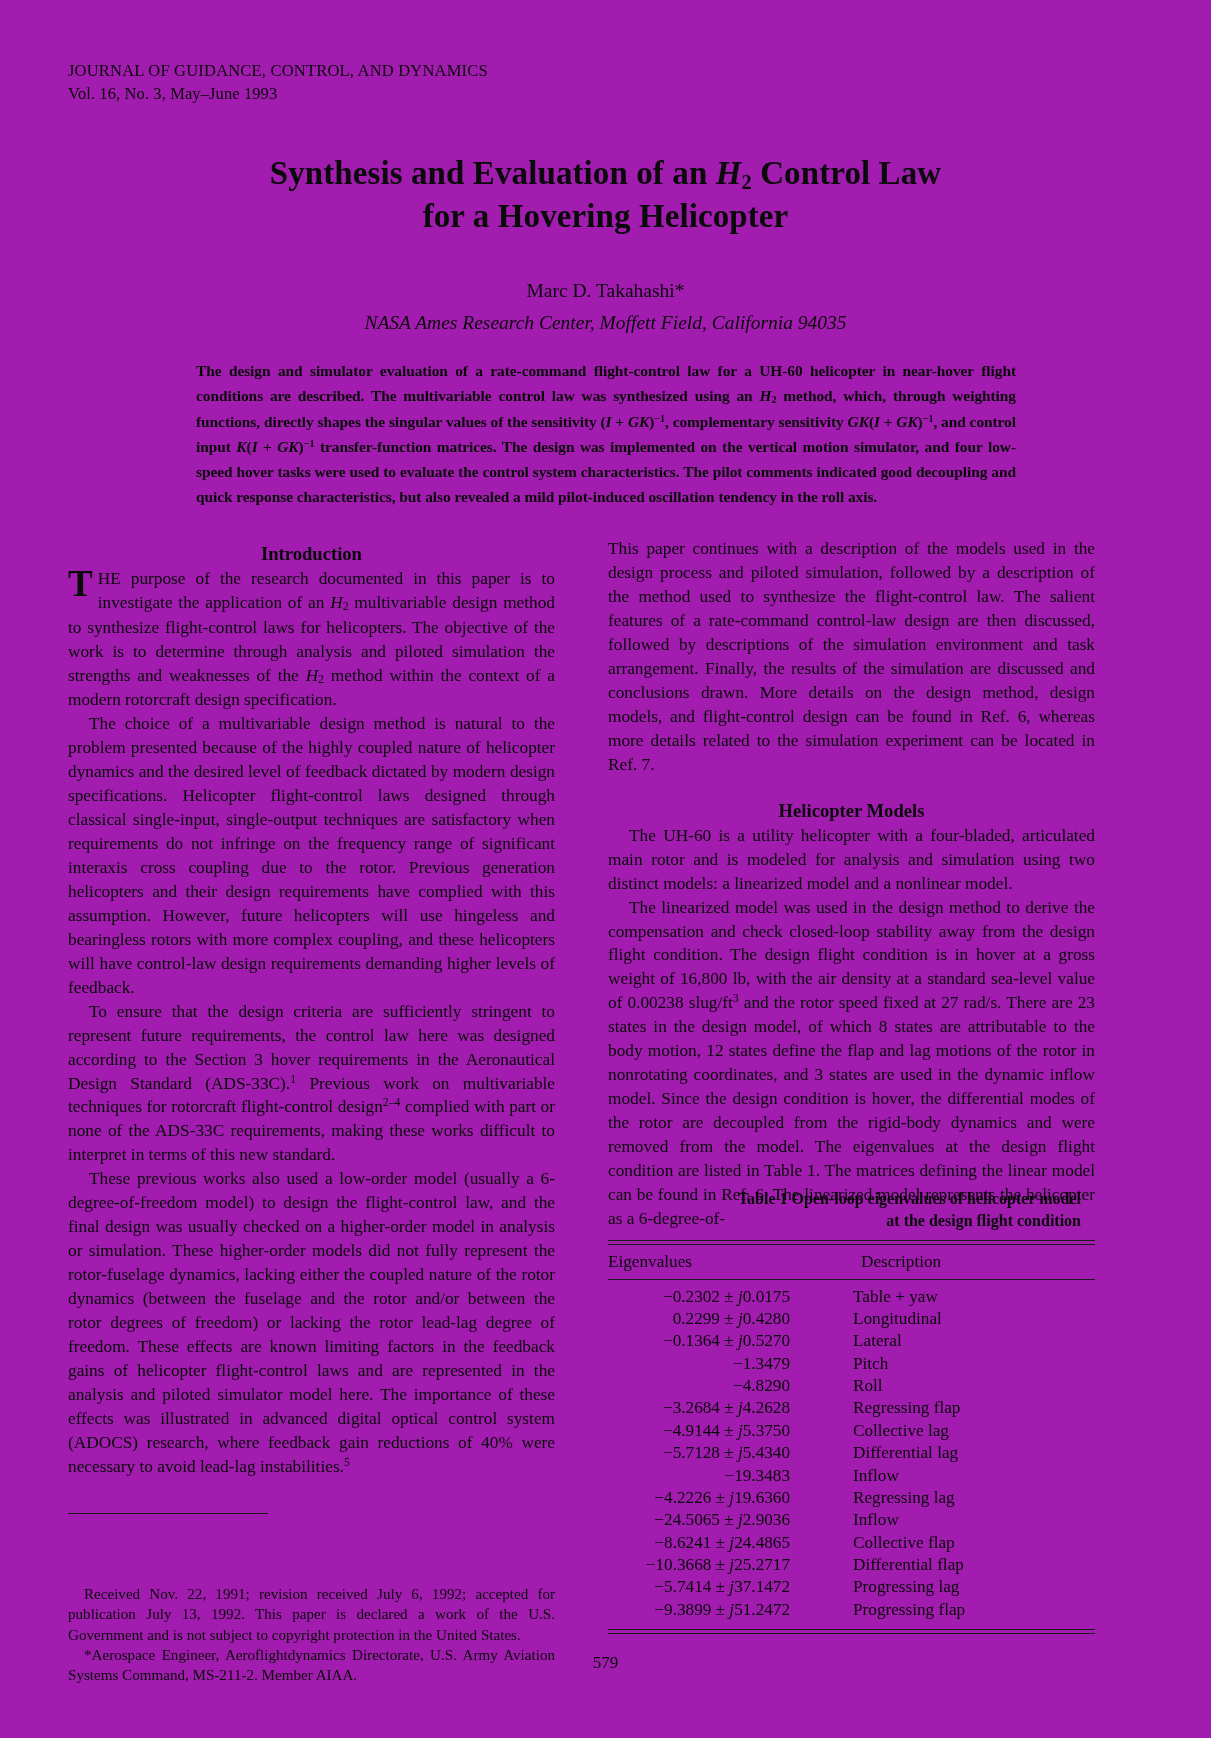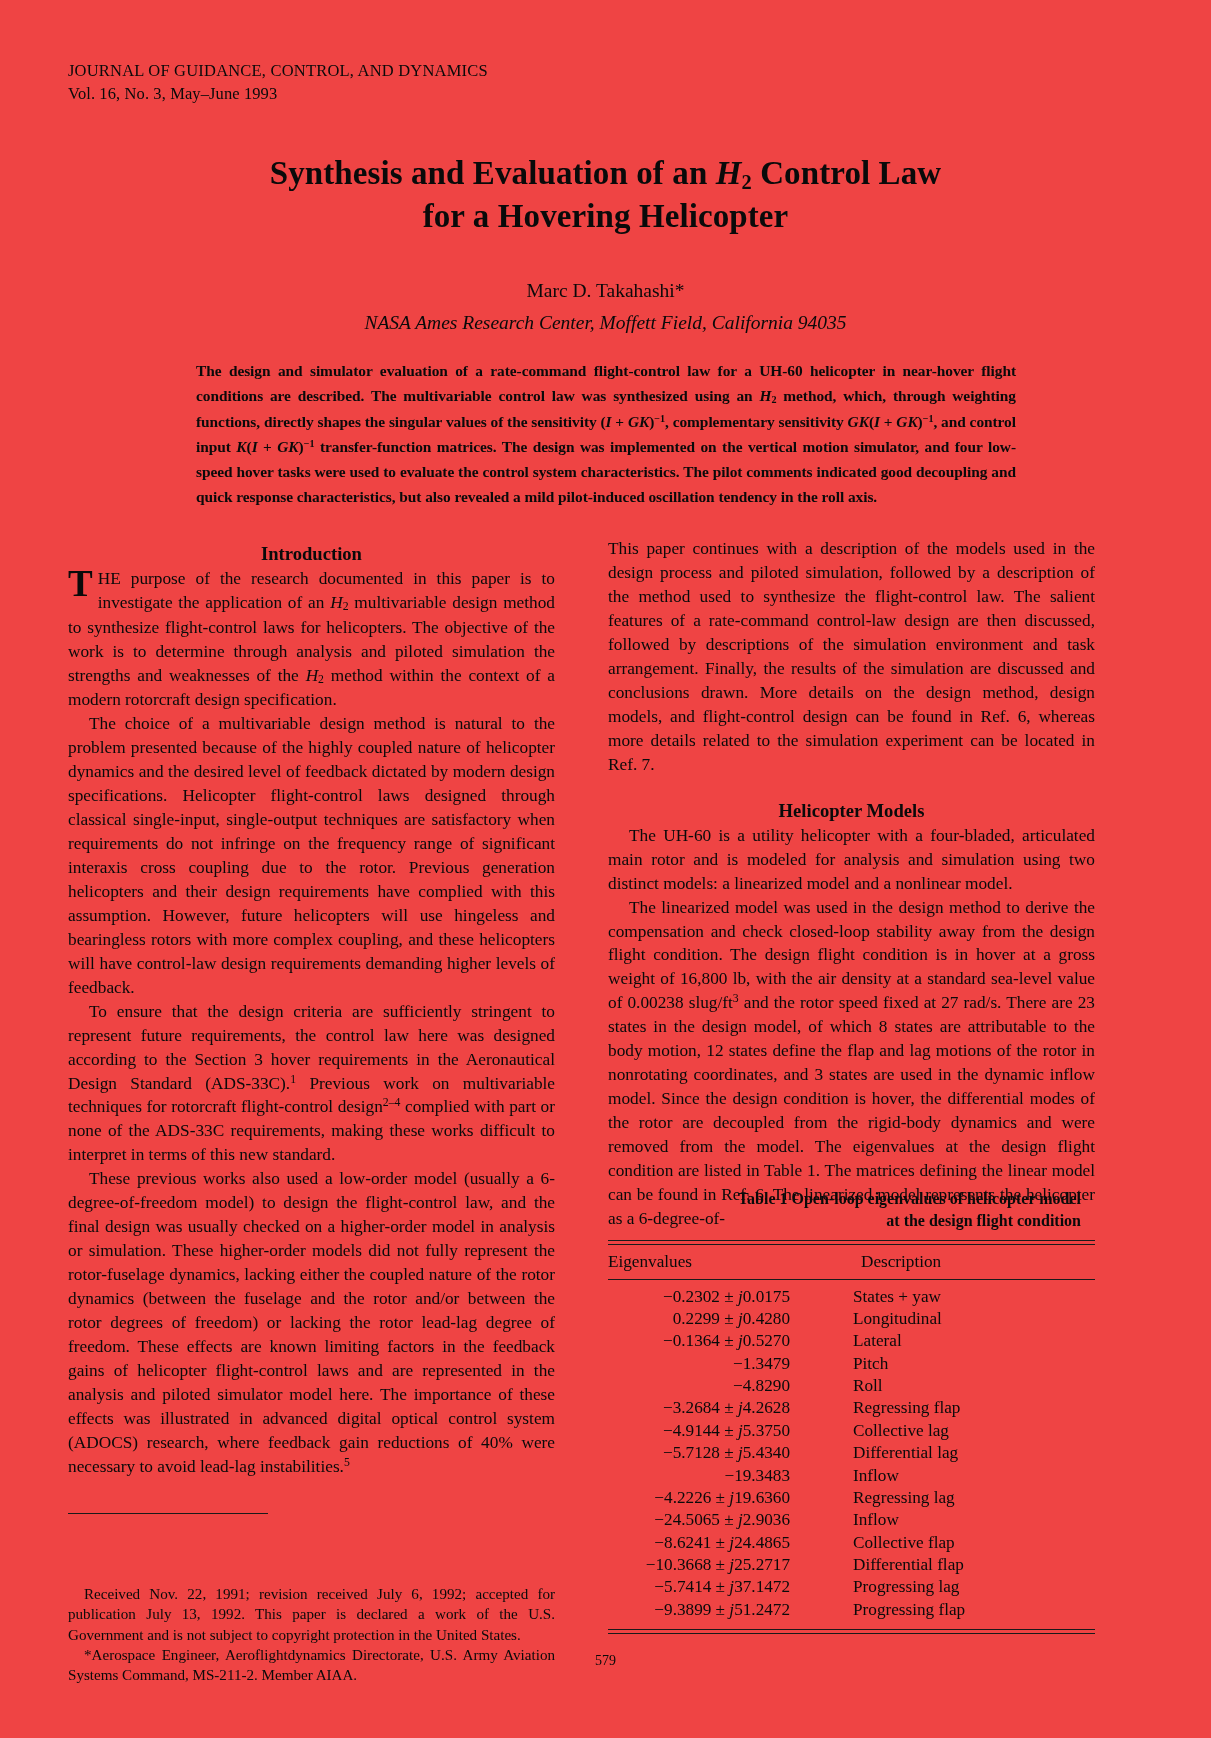--- a/index.html
+++ b/index.html
@@ -14,21 +14,21 @@
     font-family: "Liberation Serif", "DejaVu Serif", serif;
     color: #0a0a0a;
     position: relative;
     overflow: hidden;
   }
   .page {
     position: absolute;
     left: 0; top: 0;
     width: 1211px;
     height: 1738px;
-    background: #ef4444;
+    background: #a21caf;
   }
   
   .running-head {
     position: absolute;
     left: 68px;
     top: 60px;
     width: 700px;
     line-height: 1.36;
   }
   .journal-name {
@@ -211,21 +211,21 @@
   .tbl-row .c-desc { flex: 1; }
   .tbl-body { padding: 6px 0 2px 0; }
   .ji { font-style: italic; }
   
   .page-number {
     position: absolute;
     left: 0;
     top: 1653px;
     width: 1211px;
     text-align: center;
-    font-size: 14px;
+    font-size: 17px;
   }
 </style>
 </head>
 <body>
 
 <div class="page">
 
   <div class="running-head">
     <div class="journal-name">JOURNAL OF GUIDANCE, CONTROL, AND DYNAMICS</div>
     <div class="volume-line">Vol. 16, No. 3, May–June 1993</div>
@@ -285,21 +285,21 @@
     </div>
     <div class="tbl-top-rule"></div>
     <div class="tbl-head-row">
       <div class="h1">Eigenvalues</div>
       <div class="h2">Description</div>
     </div>
     <div class="tbl-head-rule"></div>
     <div class="tbl-body" id="table-body">
         <div class="tbl-row">
           <div class="c-val">−0.2302 ± <span class="ji">j</span>0.0175</div>
-          <div class="c-desc">States + yaw</div>
+          <div class="c-desc">Table + yaw</div>
         </div>
         <div class="tbl-row">
           <div class="c-val">0.2299 ± <span class="ji">j</span>0.4280</div>
           <div class="c-desc">Longitudinal</div>
         </div>
         <div class="tbl-row">
           <div class="c-val">−0.1364 ± <span class="ji">j</span>0.5270</div>
           <div class="c-desc">Lateral</div>
         </div>
         <div class="tbl-row">

